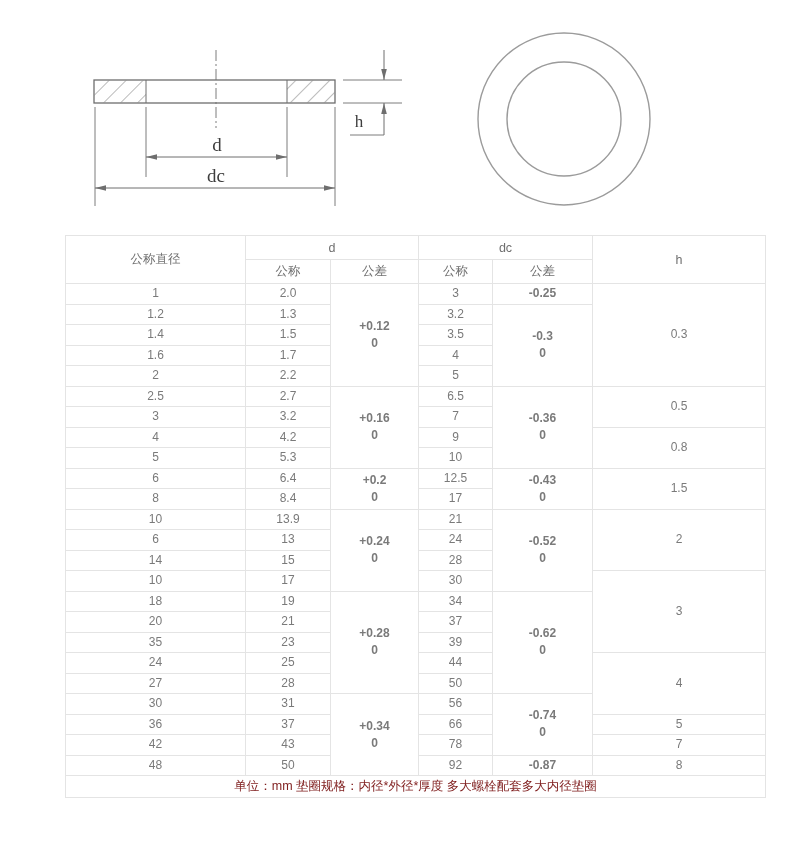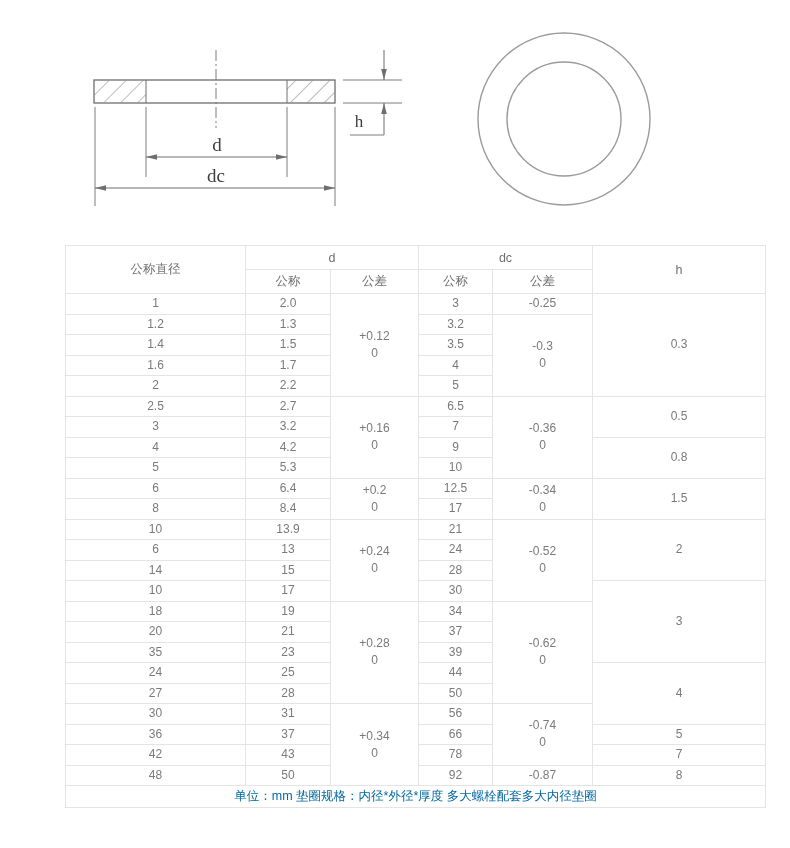--- a/index.html
+++ b/index.html
@@ -7,33 +7,33 @@
   body {
     width:790px; height:848px; position:relative;
     font-family:"Liberation Sans", sans-serif;
   }
   .page { position:relative; width:790px; height:848px; background:#ffffff; overflow:hidden; }
 
   .drawing-svg { position:absolute; }
   #cross-section { left:60px; top:10px; }
   #front-view   { left:460px; top:10px; }
 
-  .spec-table-wrap { position:absolute; left:45px; top:245px; width:700px;padding-left:20px; }
+  .spec-table-wrap { position:absolute; left:45px; top:235px; width:700px;padding-left:20px; }
   table.spec {
     border-collapse:collapse; table-layout:fixed; width:700px;
     font-size:12px; color:#7a7a7a;
   }
   table.spec th, table.spec td {
     border:1px solid #e4e4e4; text-align:center; vertical-align:middle;
     font-weight:normal; padding:0;
   }
   table.spec thead th { height:24px; color:#6f6f6f; font-size:12.5px; }
   table.spec tbody td { height:20.5px; line-height:17px; }
-  table.spec td.tol div { line-height:17px; }
-  table.spec tfoot td { height:22px; font-size:12.5px; color:#0369a1; }
+  table.spec td.tol div { line-height:17px;font-weight:bold; }
+  table.spec tfoot td { height:22px; font-size:12.5px; color:#7f1d1d; }
 </style>
 </head>
 <body>
 
 <div class="page">
 
   <svg id="cross-section" class="drawing-svg" width="360" height="200" viewBox="0 0 360 200">
     <defs>
       <pattern id="hatch" width="12" height="12" patternUnits="userSpaceOnUse" patternTransform="rotate(45)">
         <line x1="0" y1="0" x2="0" y2="12" stroke="#787878" stroke-width="1"></line>
@@ -179,21 +179,21 @@
           </tr>
           <tr>
             <td>6</td>
             <td>6.4</td>
             <td rowspan="2" class="tol">
               <div>+0.2</div>
               <div>0</div>
             </td>
             <td>12.5</td>
             <td rowspan="2" class="tol">
-              <div>-0.34</div>
+              <div>-0.43</div>
               <div>0</div>
             </td>
             <td rowspan="2">1.5</td>
           </tr>
           <tr>
             <td>8</td>
             <td>8.4</td>
             <td>17</td>
           </tr>
           <tr>

